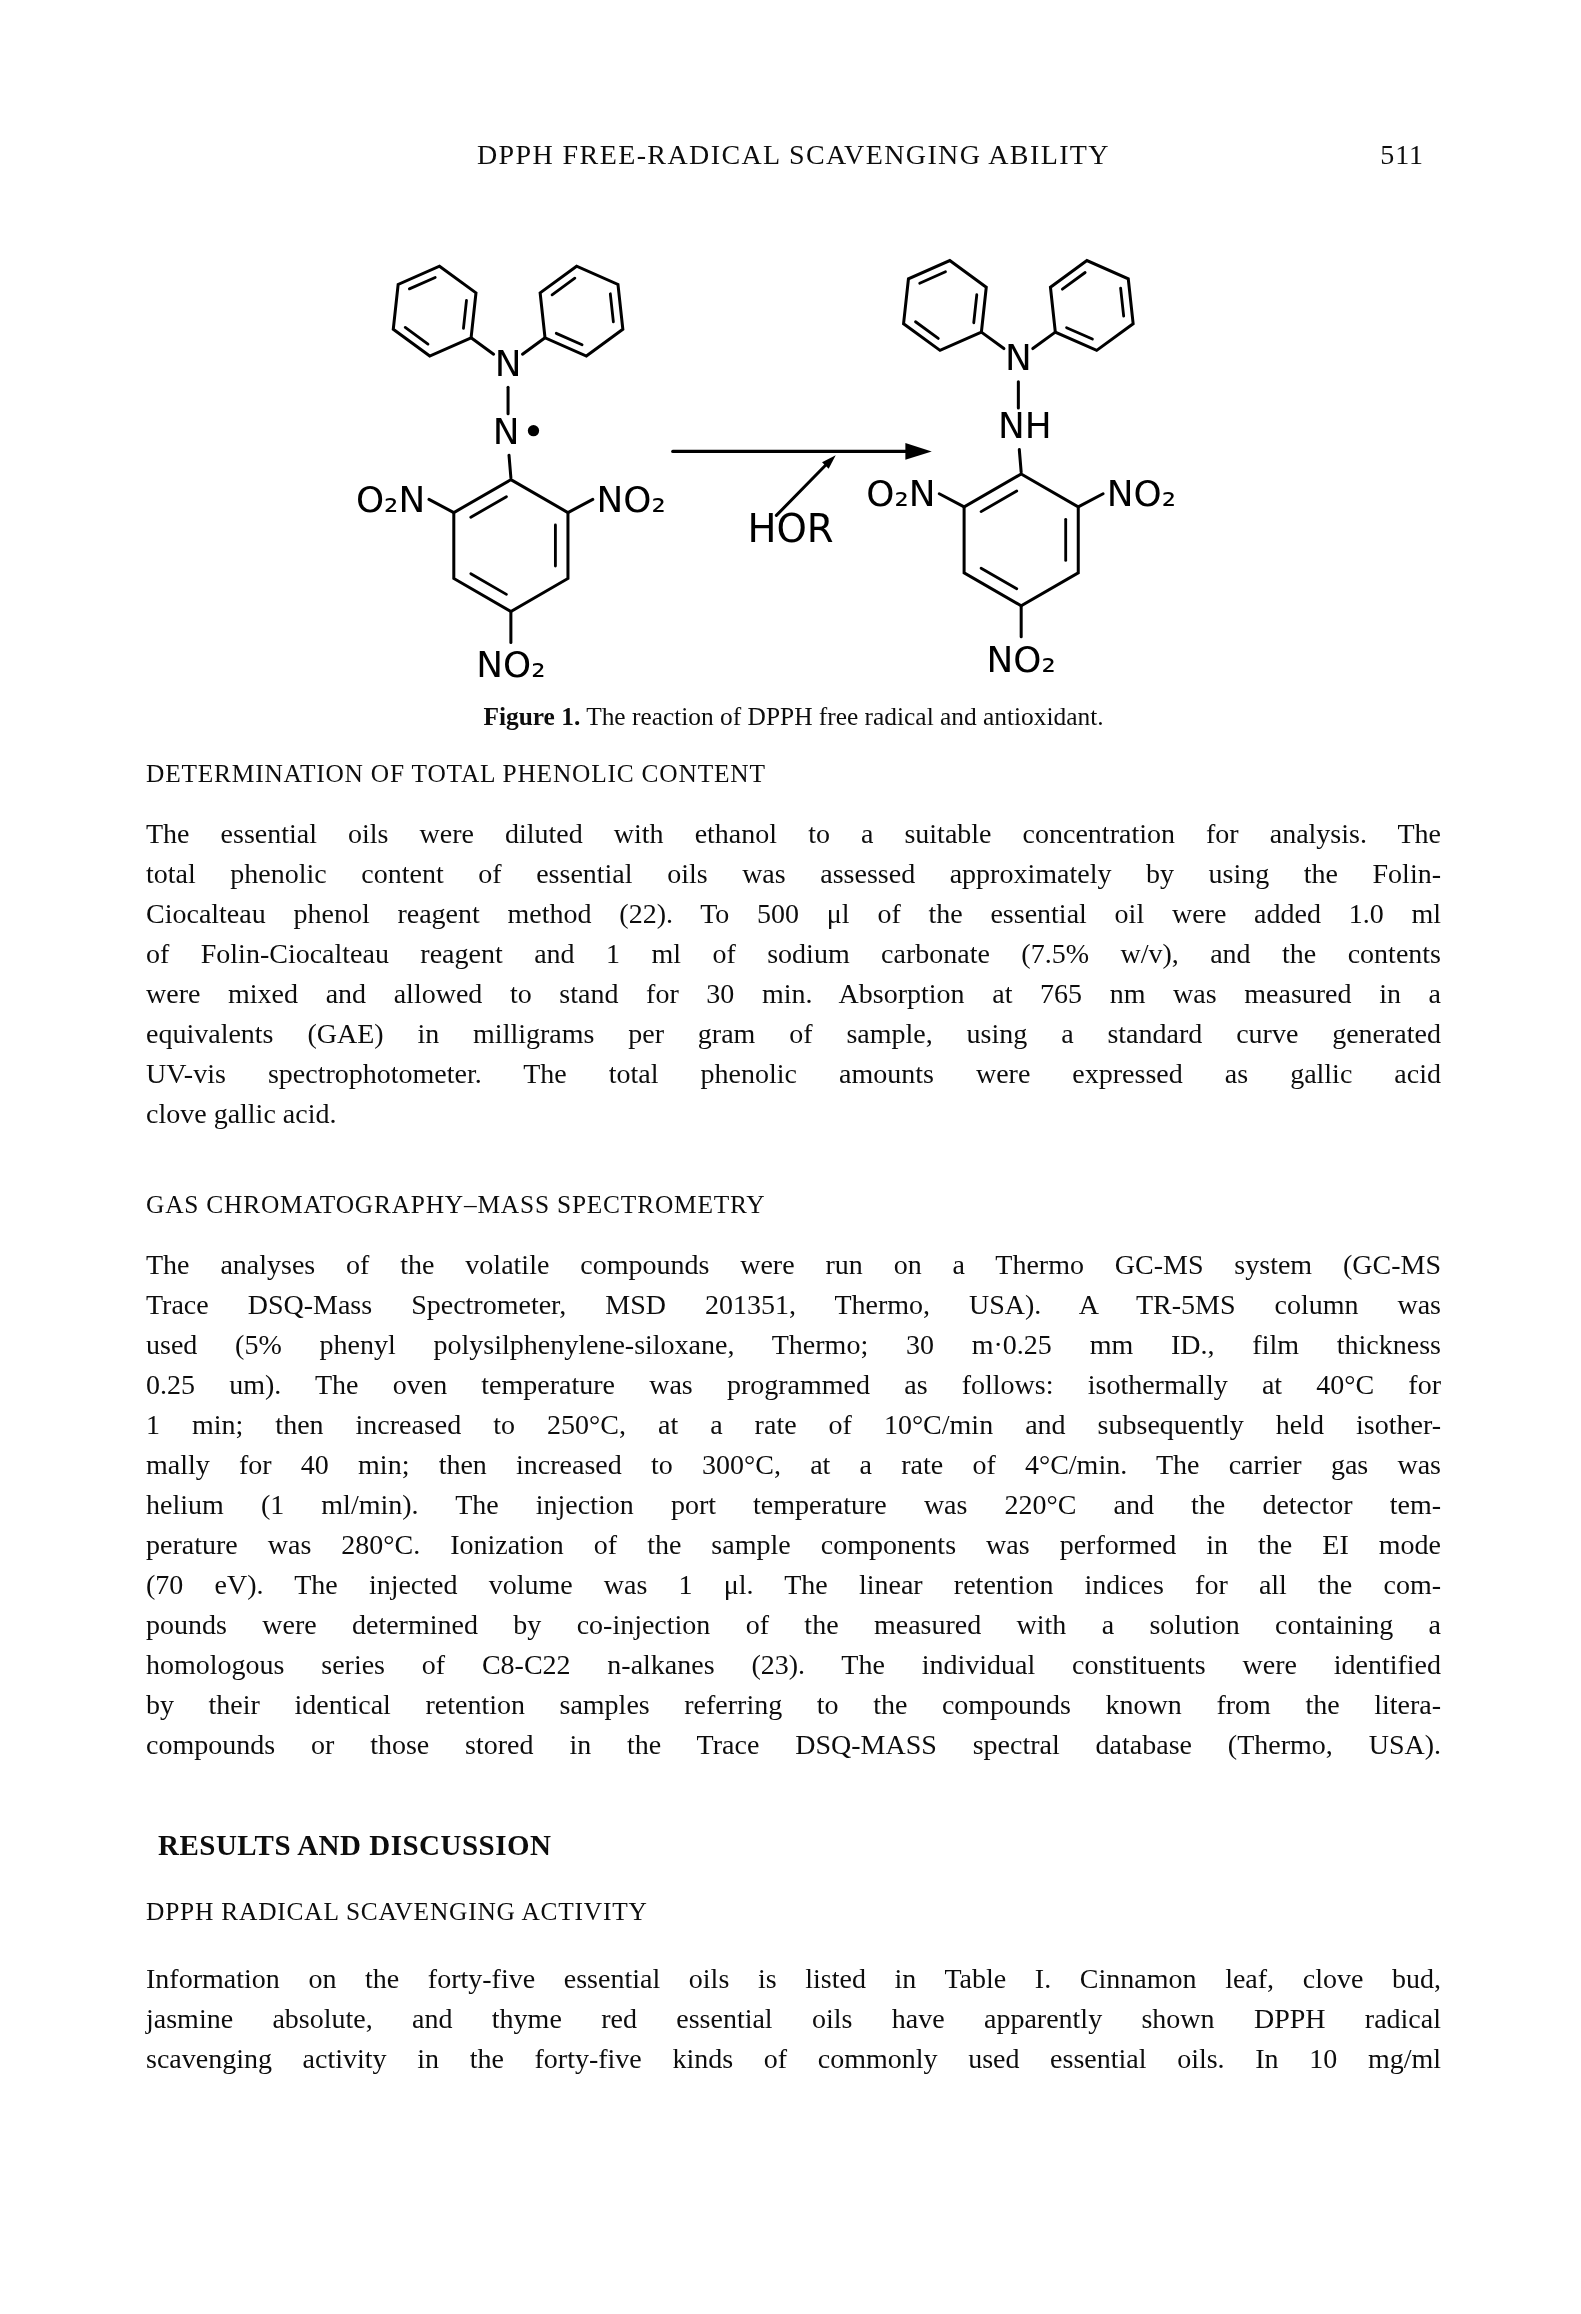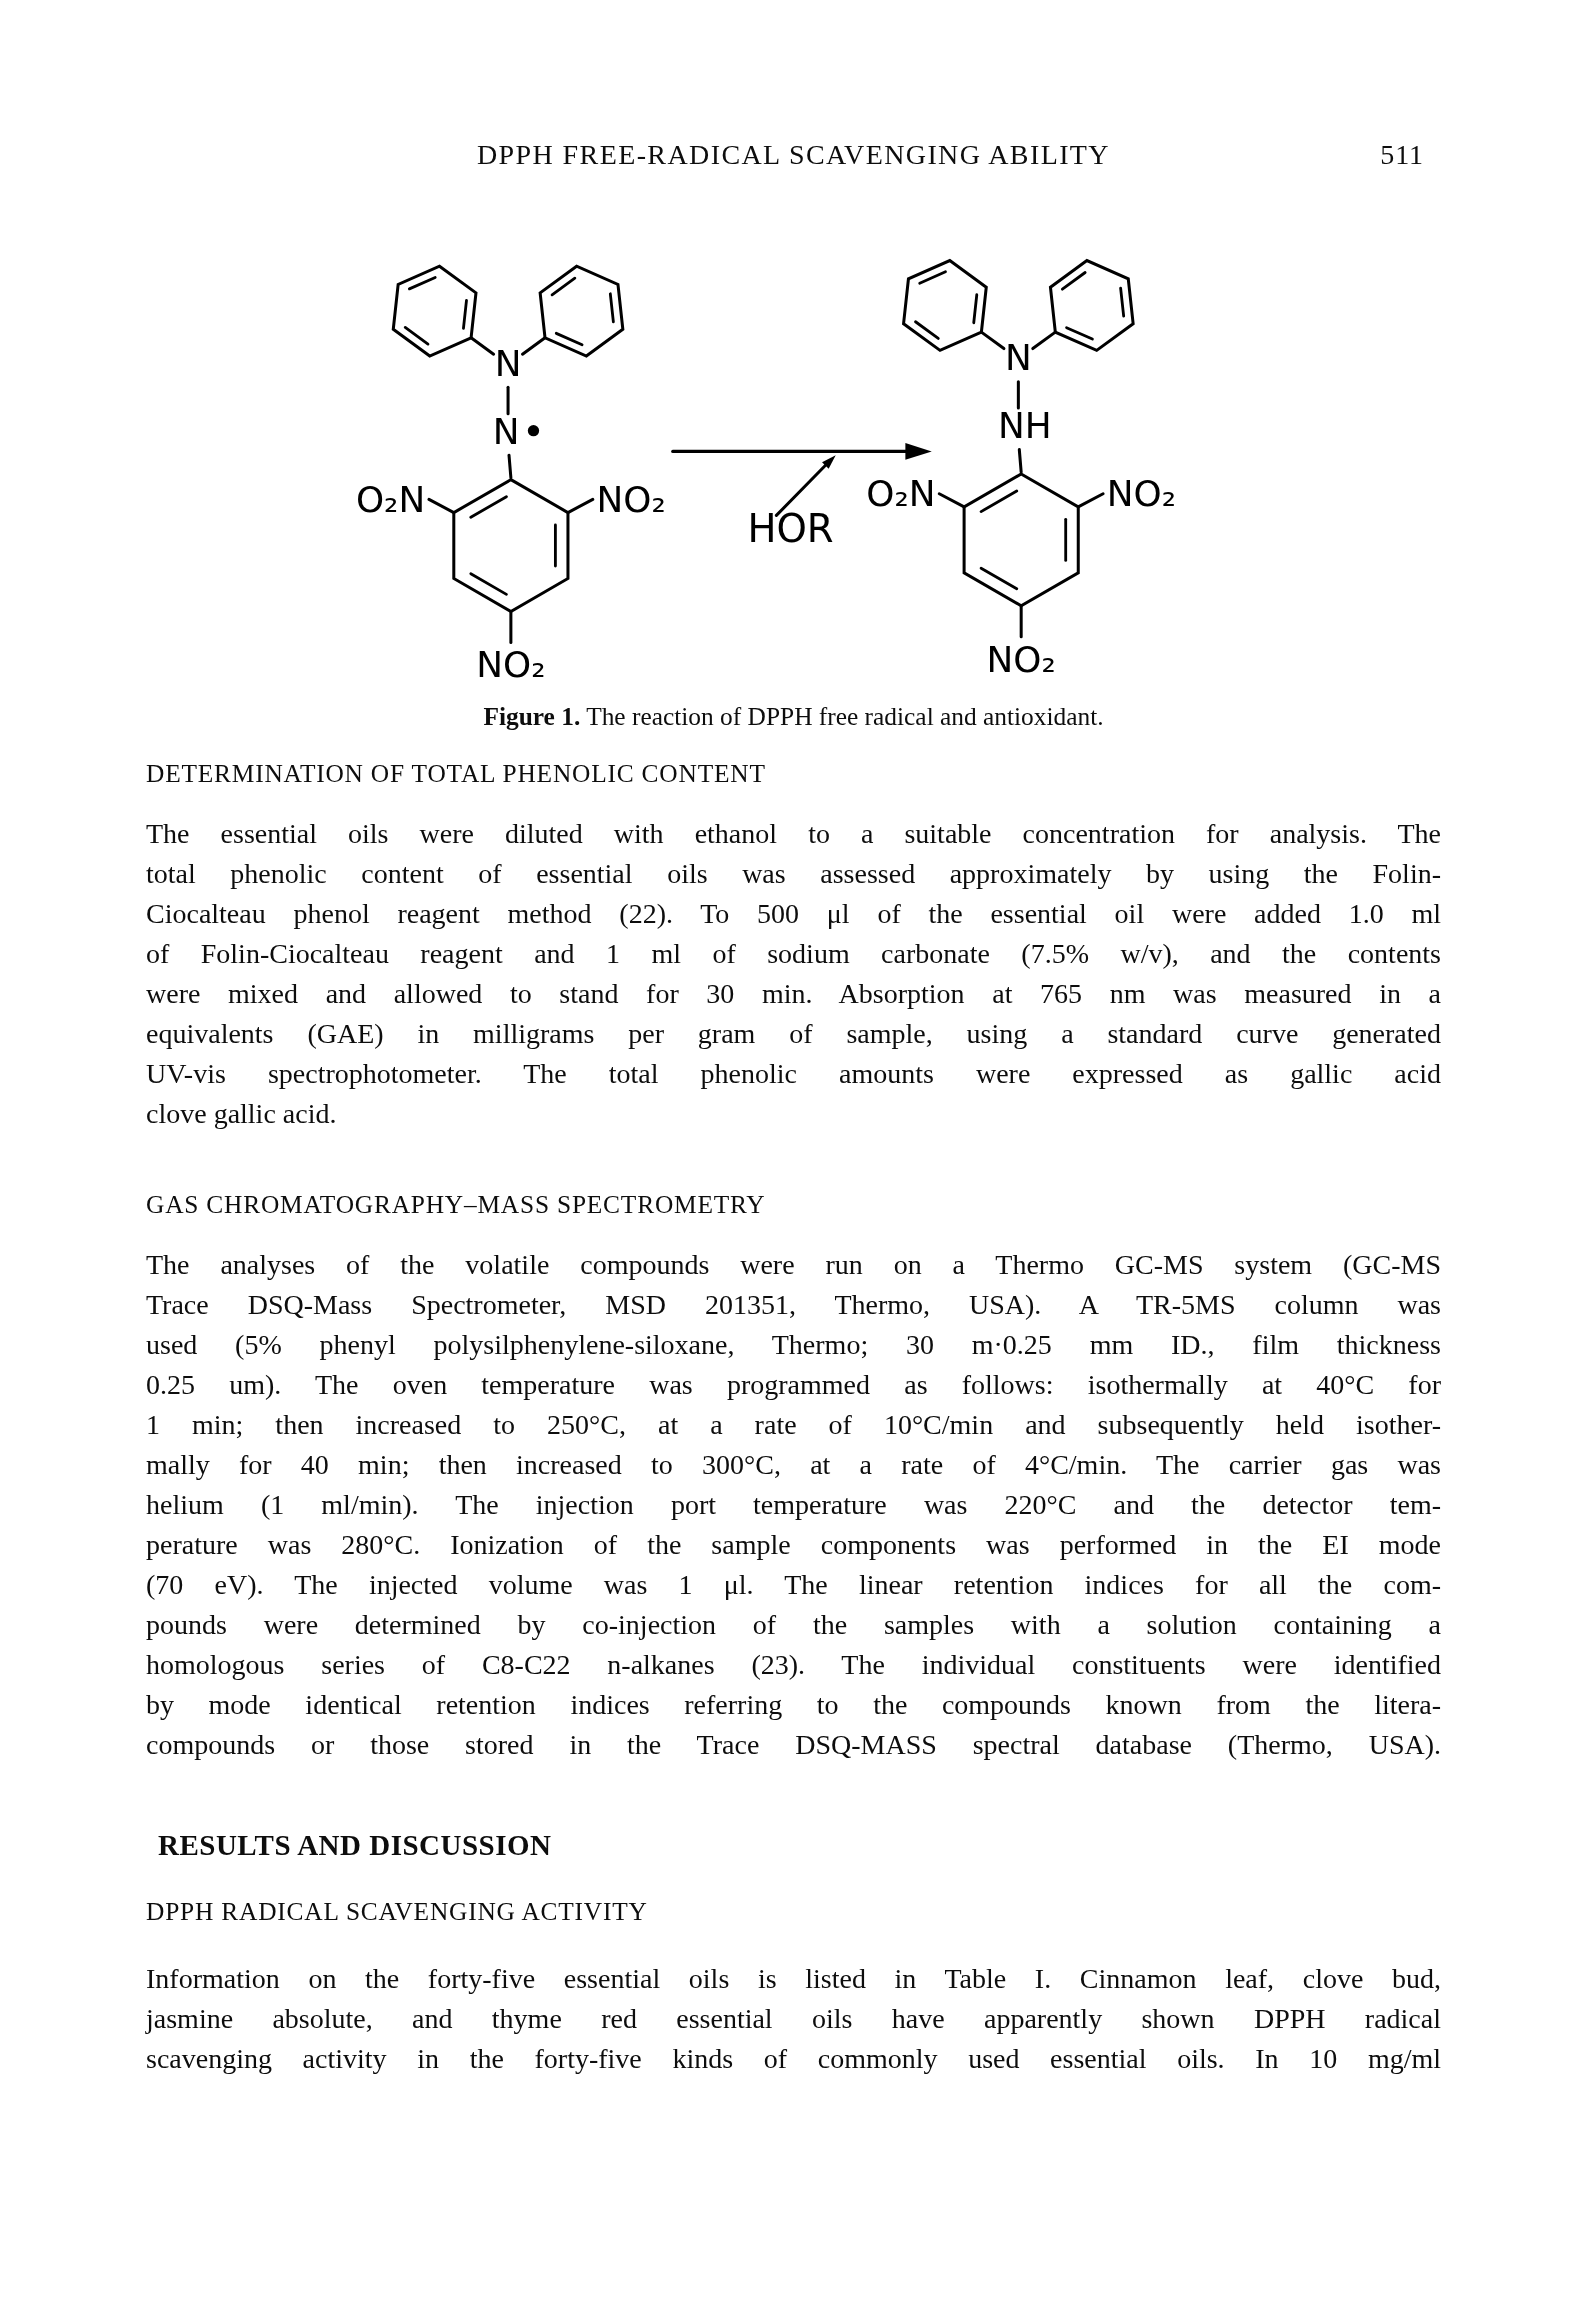--- a/index.html
+++ b/index.html
@@ -123,23 +123,23 @@
   <div class="para">
       <div class="line">The analyses of the volatile compounds were run on a Thermo GC-MS system (GC-MS</div>
       <div class="line">Trace DSQ-Mass Spectrometer, MSD 201351, Thermo, USA). A TR-5MS column was</div>
       <div class="line">used (5% phenyl polysilphenylene-siloxane, Thermo; 30 m·0.25 mm ID., film thickness</div>
       <div class="line">0.25 um). The oven temperature was programmed as follows: isothermally at 40°C for</div>
       <div class="line">1 min; then increased to 250°C, at a rate of 10°C/min and subsequently held isother-</div>
       <div class="line">mally for 40 min; then increased to 300°C, at a rate of 4°C/min. The carrier gas was</div>
       <div class="line">helium (1 ml/min). The injection port temperature was 220°C and the detector tem-</div>
       <div class="line">perature was 280°C. Ionization of the sample components was performed in the EI mode</div>
       <div class="line">(70 eV). The injected volume was 1 μl. The linear retention indices for all the com-</div>
-      <div class="line">pounds were determined by co-injection of the samples with a solution containing a</div>
+      <div class="line">pounds were determined by co-injection of the measured with a solution containing a</div>
       <div class="line">homologous series of C8-C22 n-alkanes (23). The individual constituents were identified</div>
-      <div class="line">by mode identical retention indices referring to the compounds known from the litera-</div>
+      <div class="line">by their identical retention samples referring to the compounds known from the litera-</div>
       <div class="line">compounds or those stored in the Trace DSQ-MASS spectral database (Thermo, USA).</div>
     </div>
 
   <h1 class="mainhead">RESULTS AND DISCUSSION</h1>
 
   <h2 class="subhead mt-sm">DPPH RADICAL SCAVENGING ACTIVITY</h2>
   <div class="para mt-sm">
       <div class="line">Information on the forty-five essential oils is listed in Table I. Cinnamon leaf, clove bud,</div>
       <div class="line">jasmine absolute, and thyme red essential oils have apparently shown DPPH radical</div>
       <div class="line">scavenging activity in the forty-five kinds of commonly used essential oils. In 10 mg/ml</div>

